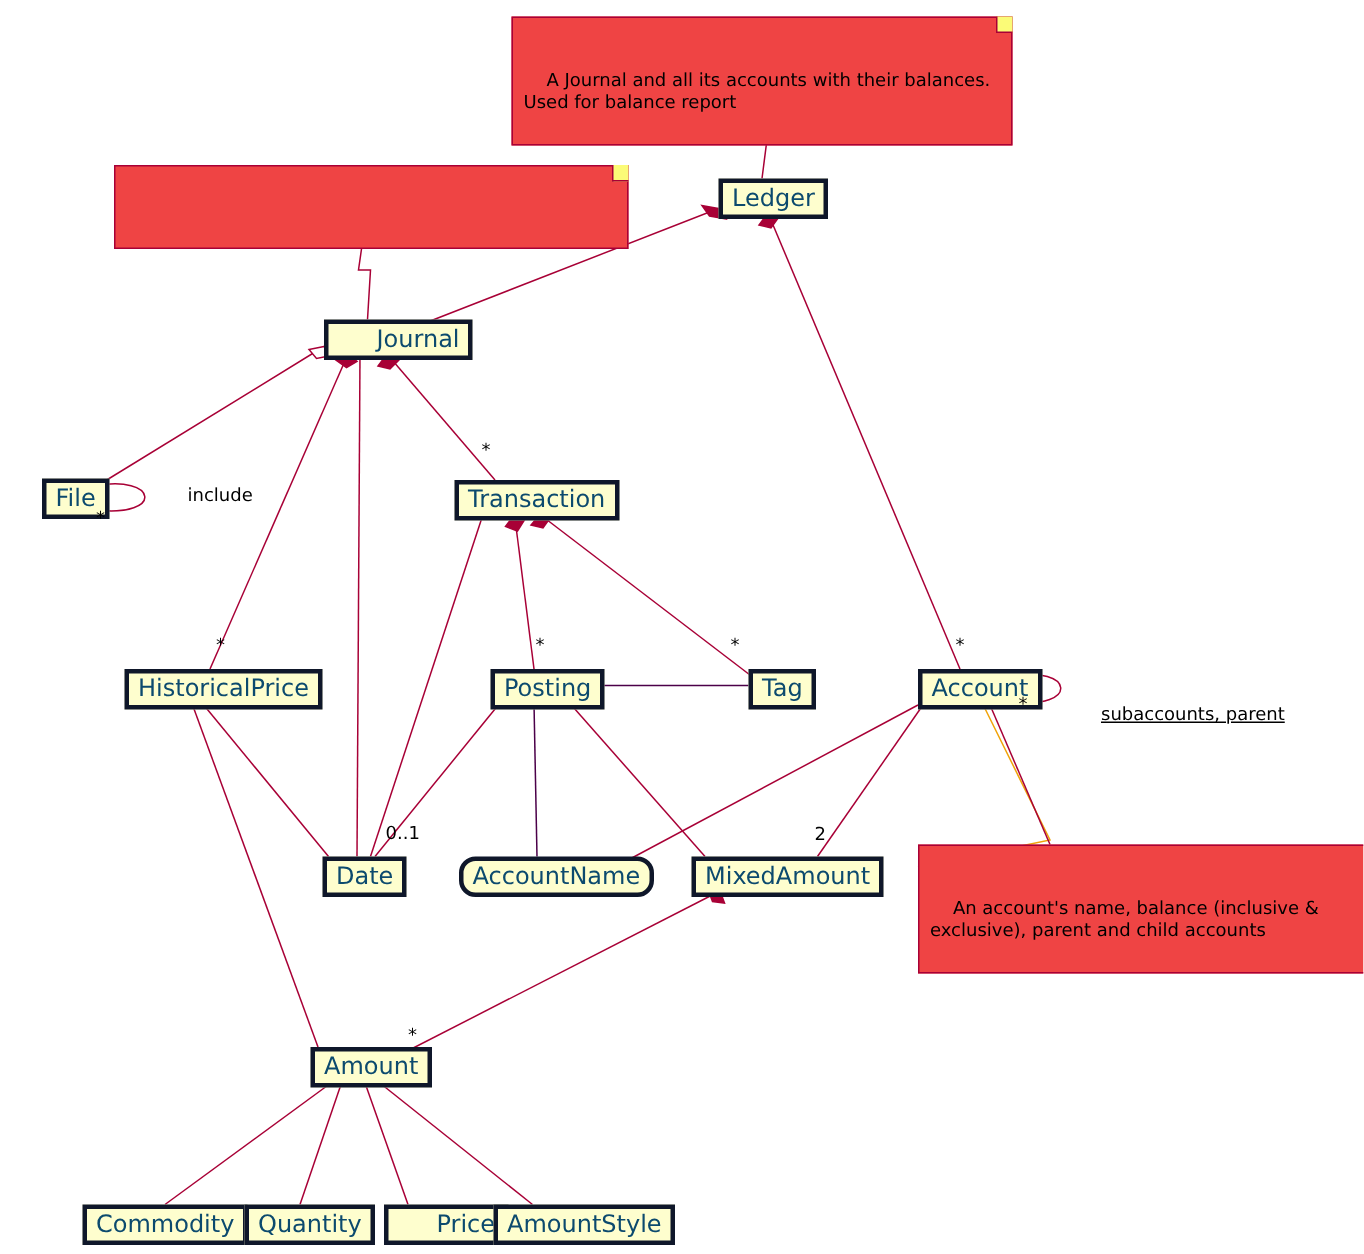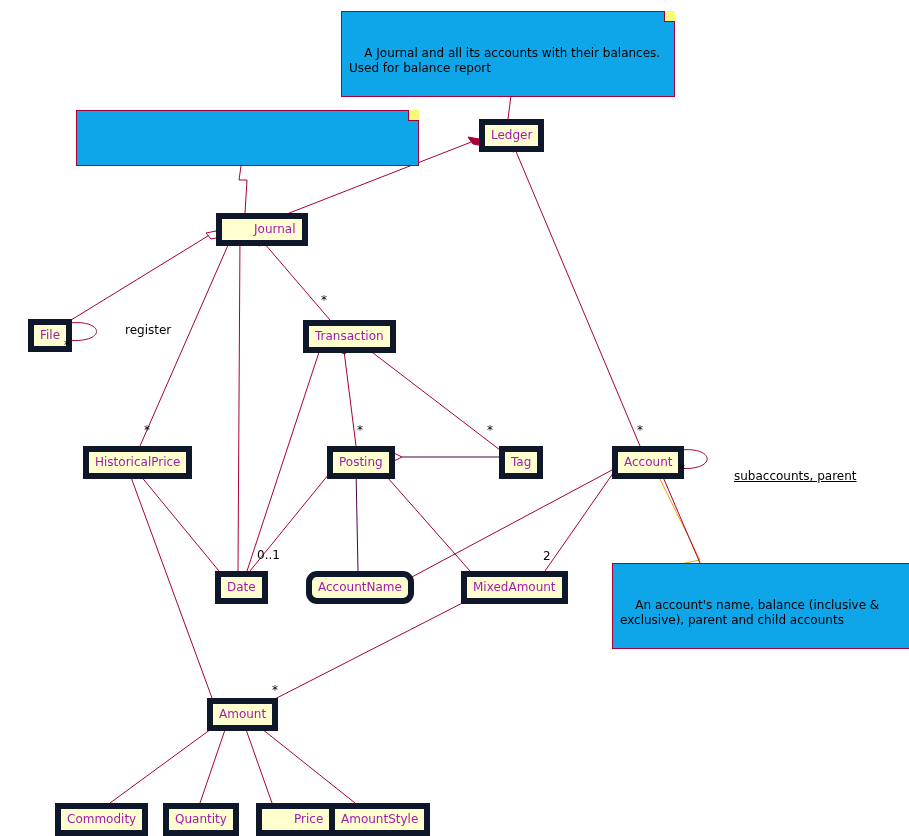--- a/index.html
+++ b/index.html
@@ -20,31 +20,31 @@
   #edges {
     position: absolute;
     left: 0;
     top: 0;
     width: 909px;
     height: 836px;
   }
   .node {
     position: absolute;
     background: #fefece;
-    border: 6px solid #0f172a;
-    color: #a21caf;
-    font-size: 12px;
+    border: 3px solid #0f172a;
+    color: #0c4a6e;
+    font-size: 16px;
     line-height: 14px;
     padding: 3px 6px 4px 6px;
     white-space: nowrap;
     box-sizing: border-box;
   }
   .note {
     position: absolute;
-    background: #0ea5e9;
+    background: #ef4444;
     border: 1px solid #a80036;
     color: #000000;
     font-size: 12px;
     line-height: 15px;
     padding: 4px 7px 5px 7px;
     box-sizing: border-box;
     white-space: pre;
   }
   .note .fold {
     position: absolute;
@@ -199,21 +199,21 @@
     <span>Quantity</span>
   </div>
   <div class="node" style="left:256px; top:803px;padding-left:32px;">
     <span>Price</span>
   </div>
   <div class="node" style="left:329px; top:803px;">
     <span>AmountStyle</span>
   </div>
 
   <div class="label" style="left:125px; top:323px;">
-    <span>register</span>
+    <span>include</span>
   </div>
   <div class="label" style="left:734px; top:469px;text-decoration:underline;">
     <span>subaccounts, parent</span>
   </div>
 
   <div class="mult" style="left:64px; top:338px;">
     <span>*</span>
   </div>
   <div class="mult" style="left:321px; top:293px;">
     <span>*</span>

